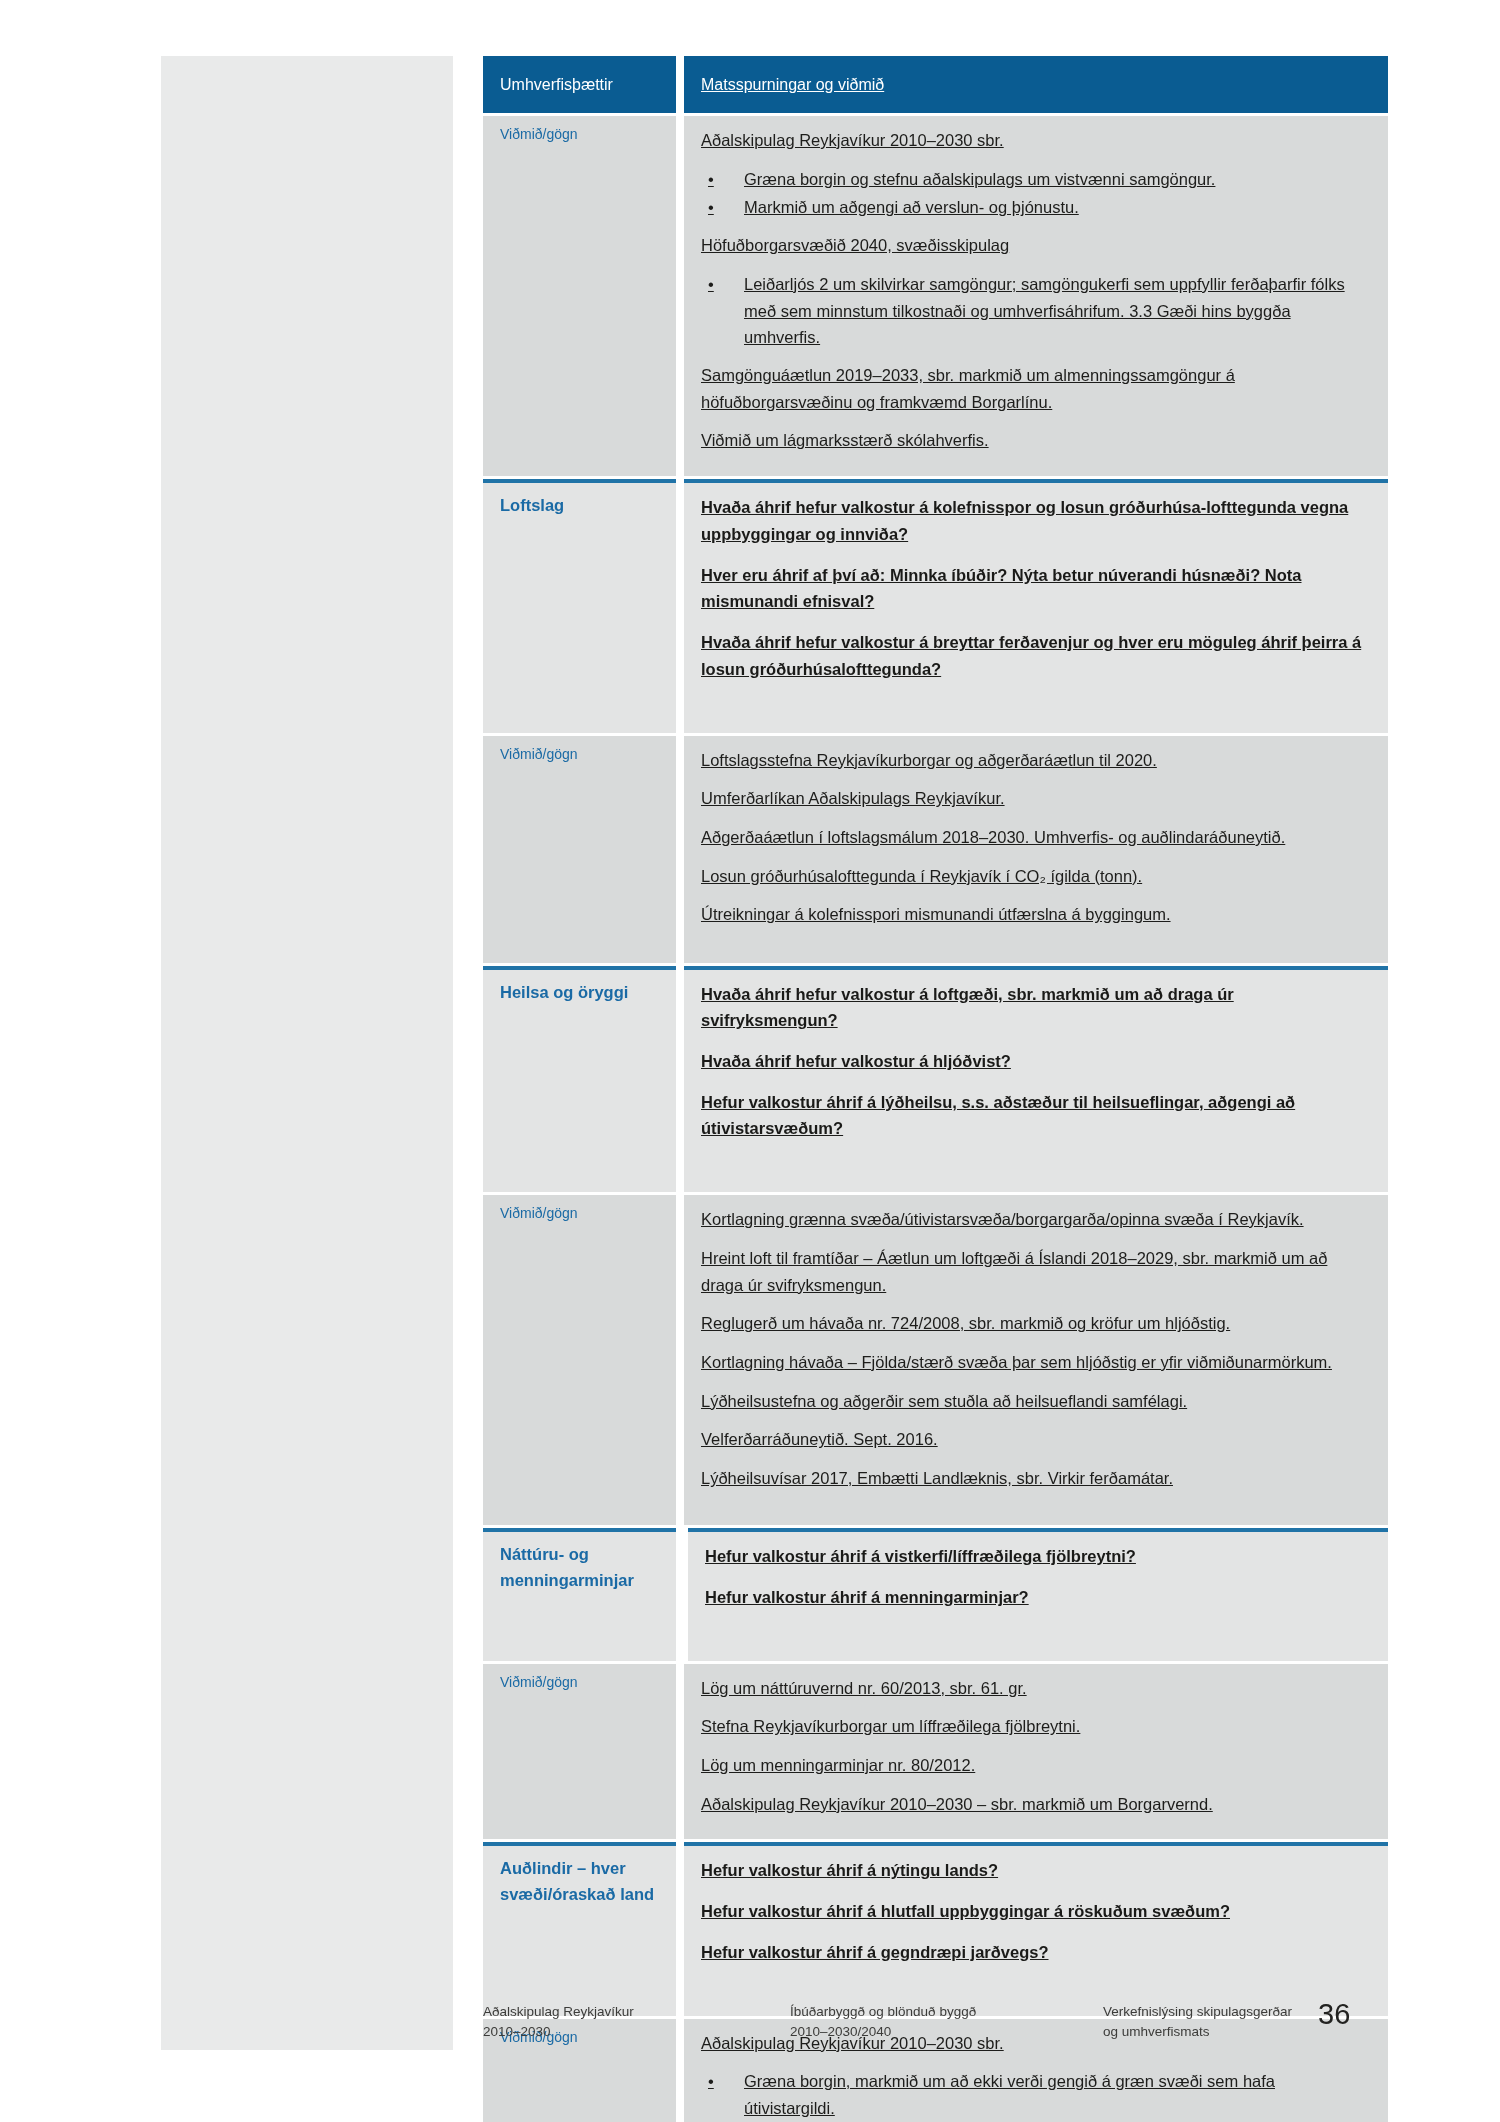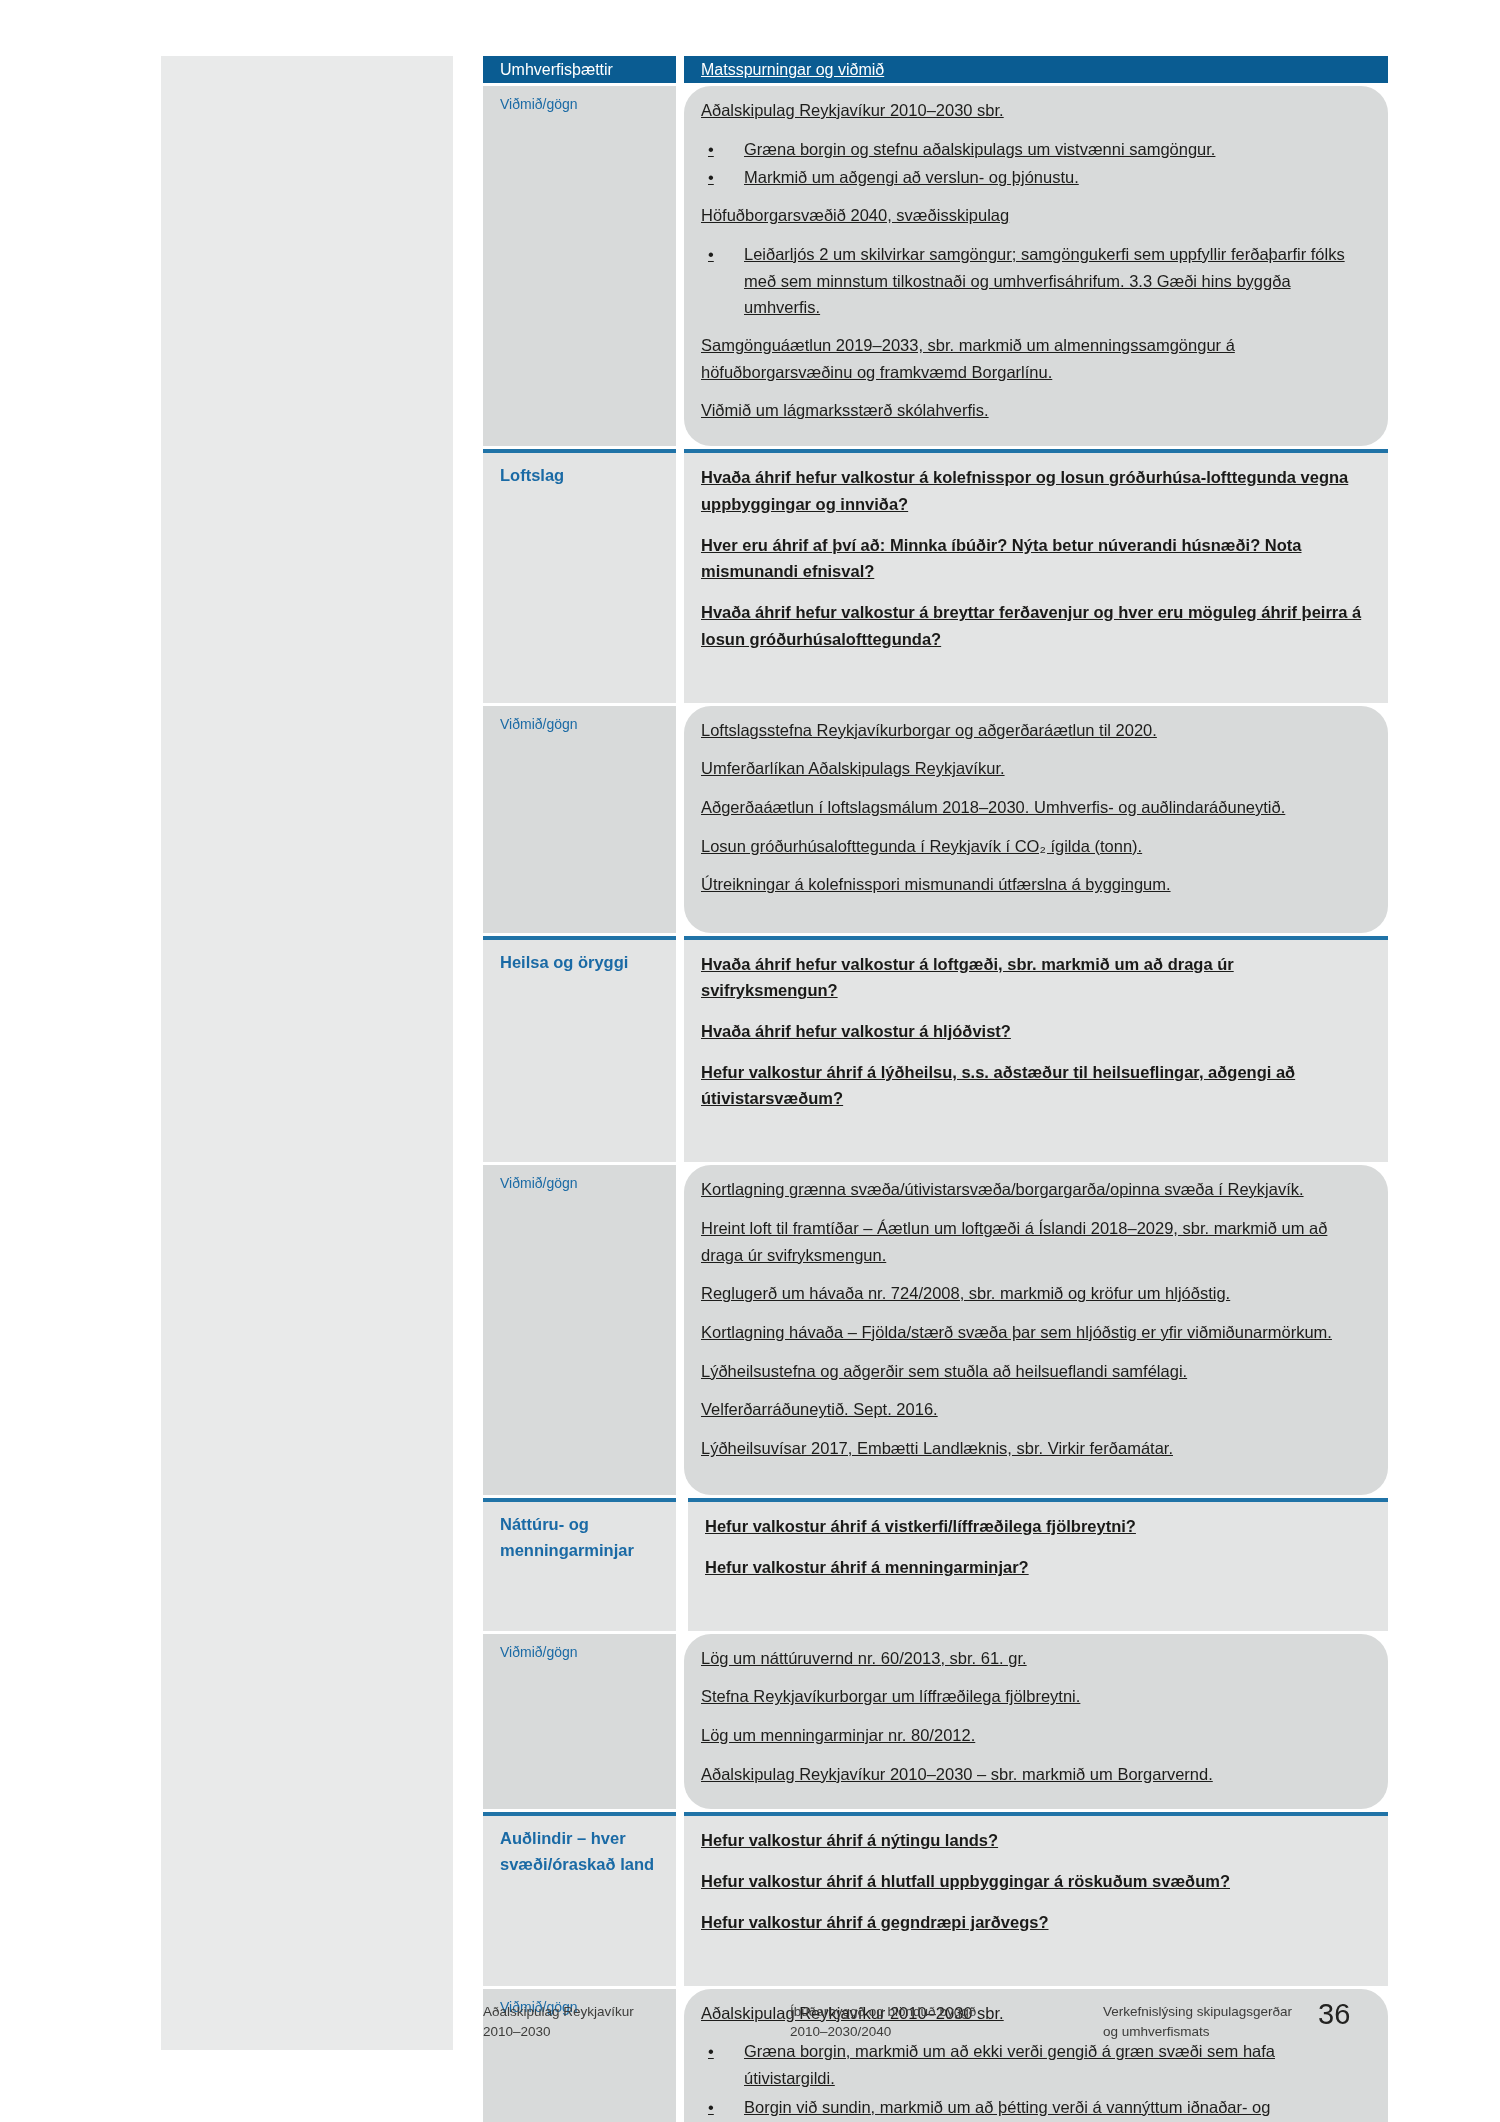--- a/index.html
+++ b/index.html
@@ -14,27 +14,27 @@
   }
   .doc-table{
     position:absolute;left:483px;top:56px;width:905px;
     display:flex;flex-direction:column;
   }
   .trow{display:flex;gap:8px;margin-bottom:3px;}
   .cell-label{width:193px;flex:0 0 193px;box-sizing:border-box;padding:10px 10px 10px 17px;}
   .cell-content{flex:1;box-sizing:border-box;padding:11px 22px 10px 17px;}
   
   .trow-header .cell-label,.trow-header .cell-content{
-    background:#0a5c92;color:#ffffff;height:27px;padding-top:0;padding-bottom:0;
+    background:#0a5c92;color:#ffffff;height:57px;padding-top:0;padding-bottom:0;
     display:flex;align-items:center;font-size:16px;
   }
   
   .trow-criteria .cell-label,.trow-criteria .cell-content{background:#d8dada;}
   .trow-criteria .cell-label{color:#1a6aa5;font-size:14px;}
-  .trow-criteria .cell-content{padding-bottom:22px;border-radius:27px;}
+  .trow-criteria .cell-content{padding-bottom:22px;}
   
   .trow-section .cell-label,.trow-section .cell-content{
     background:#e3e4e4;border-top:4px solid #2073a7;
   }
   .trow-section .cell-label{color:#1a6aa5;font-weight:bold;font-size:16.5px;line-height:1.55;}
   .trow-section .cell-content{padding-bottom:36px;}
   .trow-last .cell-label,.trow-last .cell-content{border-bottom:4px solid #2073a7;}
   .trow-last .cell-content{padding-bottom:42px;}
   
   .cell-content{font-size:16.5px;line-height:1.62;text-decoration:underline;}

